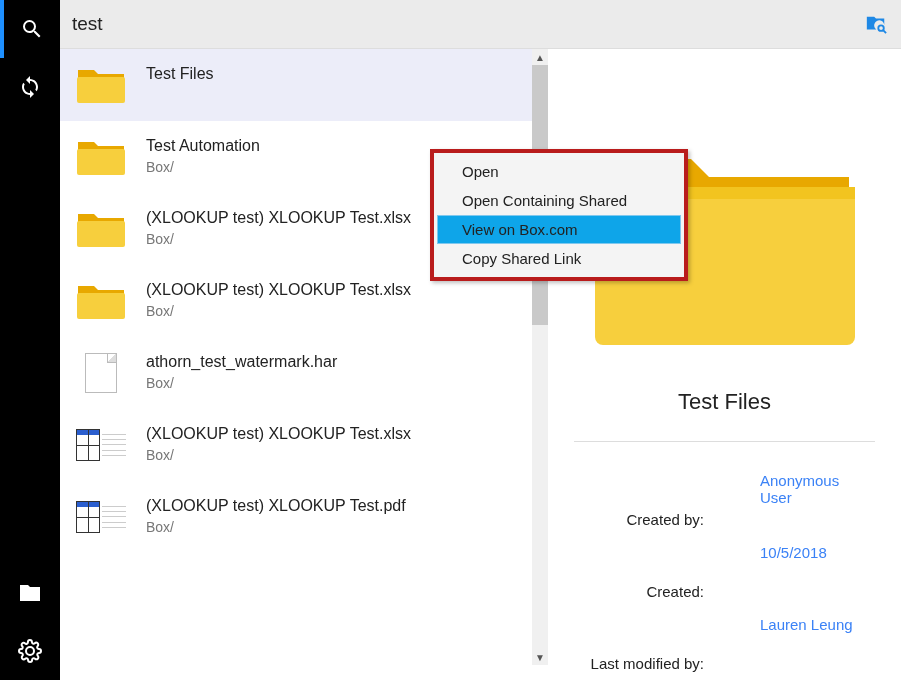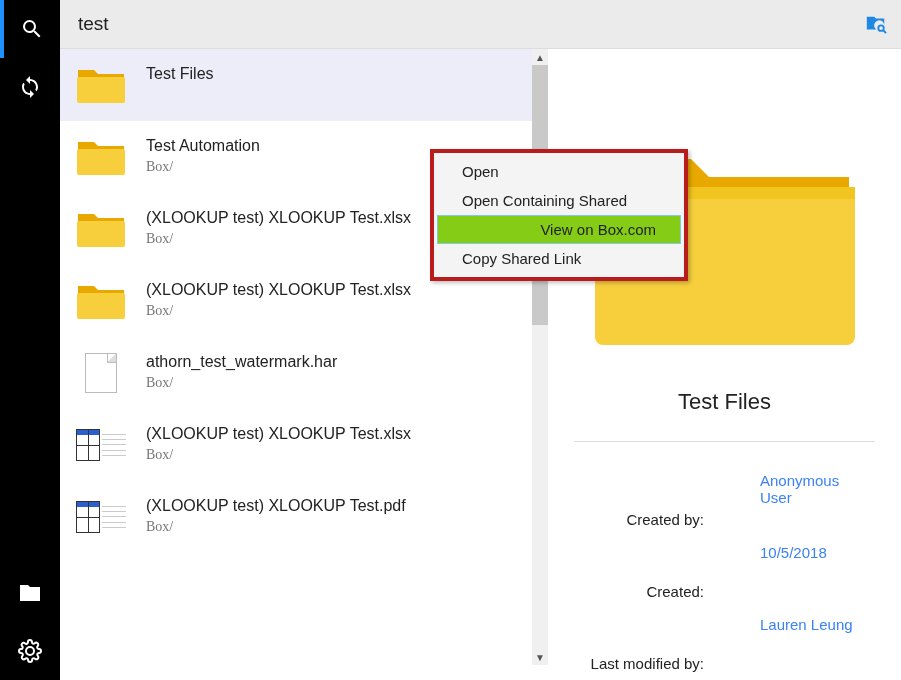--- a/index.html
+++ b/index.html
@@ -8,58 +8,58 @@
 
   
   .sidebar { width: 60px; background: #000; display: flex; flex-direction: column; align-items: center; }
   .side-btn { width: 60px; height: 58px; display: flex; align-items: center; justify-content: center; cursor: pointer; }
   .side-btn.active { border-left: 4px solid #1e90ff; padding-left:0; }
   .side-spacer { flex: 1; }
   .side-btn svg { fill: #fff; }
 
   
   .main { flex: 1; display: flex; flex-direction: column; }
-  .header { height: 83px; background: #ebebeb; border-bottom: 1px solid #ddd; display: flex; align-items: center; padding-left: 18px; padding-right: 14px; }
+  .header { height: 83px; background: #ebebeb; border-bottom: 1px solid #ddd; display: flex; align-items: center; padding-left: 12px; padding-right: 14px; }
   .search-text { font-size: 19px; color: #222; }
   .header-spacer { flex:1; }
   .folder-search { width: 22px; height: 22px; cursor: pointer; }
 
   
   .body { flex: 1; display: flex; position: relative; }
 
   
   .list-wrap { width: 488px; position: relative; background:#fff; }
   .list { width: 472px; height: 616px; overflow: hidden; }
   .row { display: flex; align-items: flex-start; padding: 14px 12px 14px 14px; gap: 18px; border-bottom: 0; }
   .row.selected { background: #ecedf9; }
   .thumb { width: 54px; height: 44px; display:flex; align-items:center; justify-content:center; flex-shrink:0; }
   .row-texts { display:flex; flex-direction:column; gap:4px; padding-top:2px;}
   .row-title { font-size: 16px; color:#222; }
-  .row-sub { font-size: 14px; color:#777;font-family:Liberation Serif, serif; }
+  .row-sub { font-size: 14px; color:#777; }
 
   
   .scrollbar { position: absolute; right: 0; top: 0; width: 16px; height: 616px; background:#f0f0f0; }
   .scroll-arrow { height: 16px; display:flex; align-items:center; justify-content:center; color:#555; font-size:10px; background:#f0f0f0; cursor:pointer;}
   .scroll-thumb { position:absolute; top:16px; width:16px; height:260px; background:#c9c9c9; cursor:pointer;}
   .scroll-arrow.bottom { position:absolute; bottom:0; width:16px;}
 
   
   .detail { flex:1; padding: 90px 26px 0 26px; display:flex; flex-direction:column; align-items:center; }
   .big-folder { width: 268px; height: 210px; margin-bottom: 40px;}
   .detail-title { font-size: 22px; color:#222; margin-bottom: 26px;}
   .sep { width: 100%; height:1px; background:#ddd; margin-bottom: 22px;}
   .meta { width:100%; }
   .meta-row { display:flex; padding: 8px 0; font-size:15px; }
   .meta-label { width: 140px; text-align:right; color:#222; padding-right: 10px; margin-top: 39px;}
   .meta-val { flex:1; color:#3b82f6; padding-left: 6px; margin-left: 40px;}
 
   
   .context-menu { position:absolute; left:370px; top:100px; width:258px; background:#f4f4f4; border:4px solid #b91c1c; box-shadow: 2px 2px 4px rgba(0,0,0,0.25); padding:4px 3px; z-index:50;}
   .menu-item { padding: 5px 24px; font-size:15px; color:#222; cursor:pointer; border:1px solid transparent;}
-  .menu-item.highlight { background:#84cc16; border:1px solid #7fc8ee;text-align:right; }
+  .menu-item.highlight { background:#0ea5e9; border:1px solid #7fc8ee; }
 
   
   .folder-icon { width:50px; height:38px; }
   .file-blank { width:32px; height:40px; border:1px solid #bbb; background:#fff; position:relative;}
   .file-blank::before { content:""; position:absolute; top:0; right:0; width:8px; height:8px; background:linear-gradient(135deg,#fff 50%,#ddd 50%); border-left:1px solid #bbb; border-bottom:1px solid #bbb;}
   .spreadsheet { width:50px; height:32px; display:flex; gap:2px;}
   .sheet-grid { width:24px; height:32px; background:#fff; border:1px solid #333; position:relative;}
   .sheet-grid::before, .sheet-grid::after { content:""; position:absolute; background:#333;}
   .sheet-grid::before { left:0; right:0; top:50%; height:1px;}
   .sheet-grid::after { top:0; bottom:0; left:50%; width:1px;}

